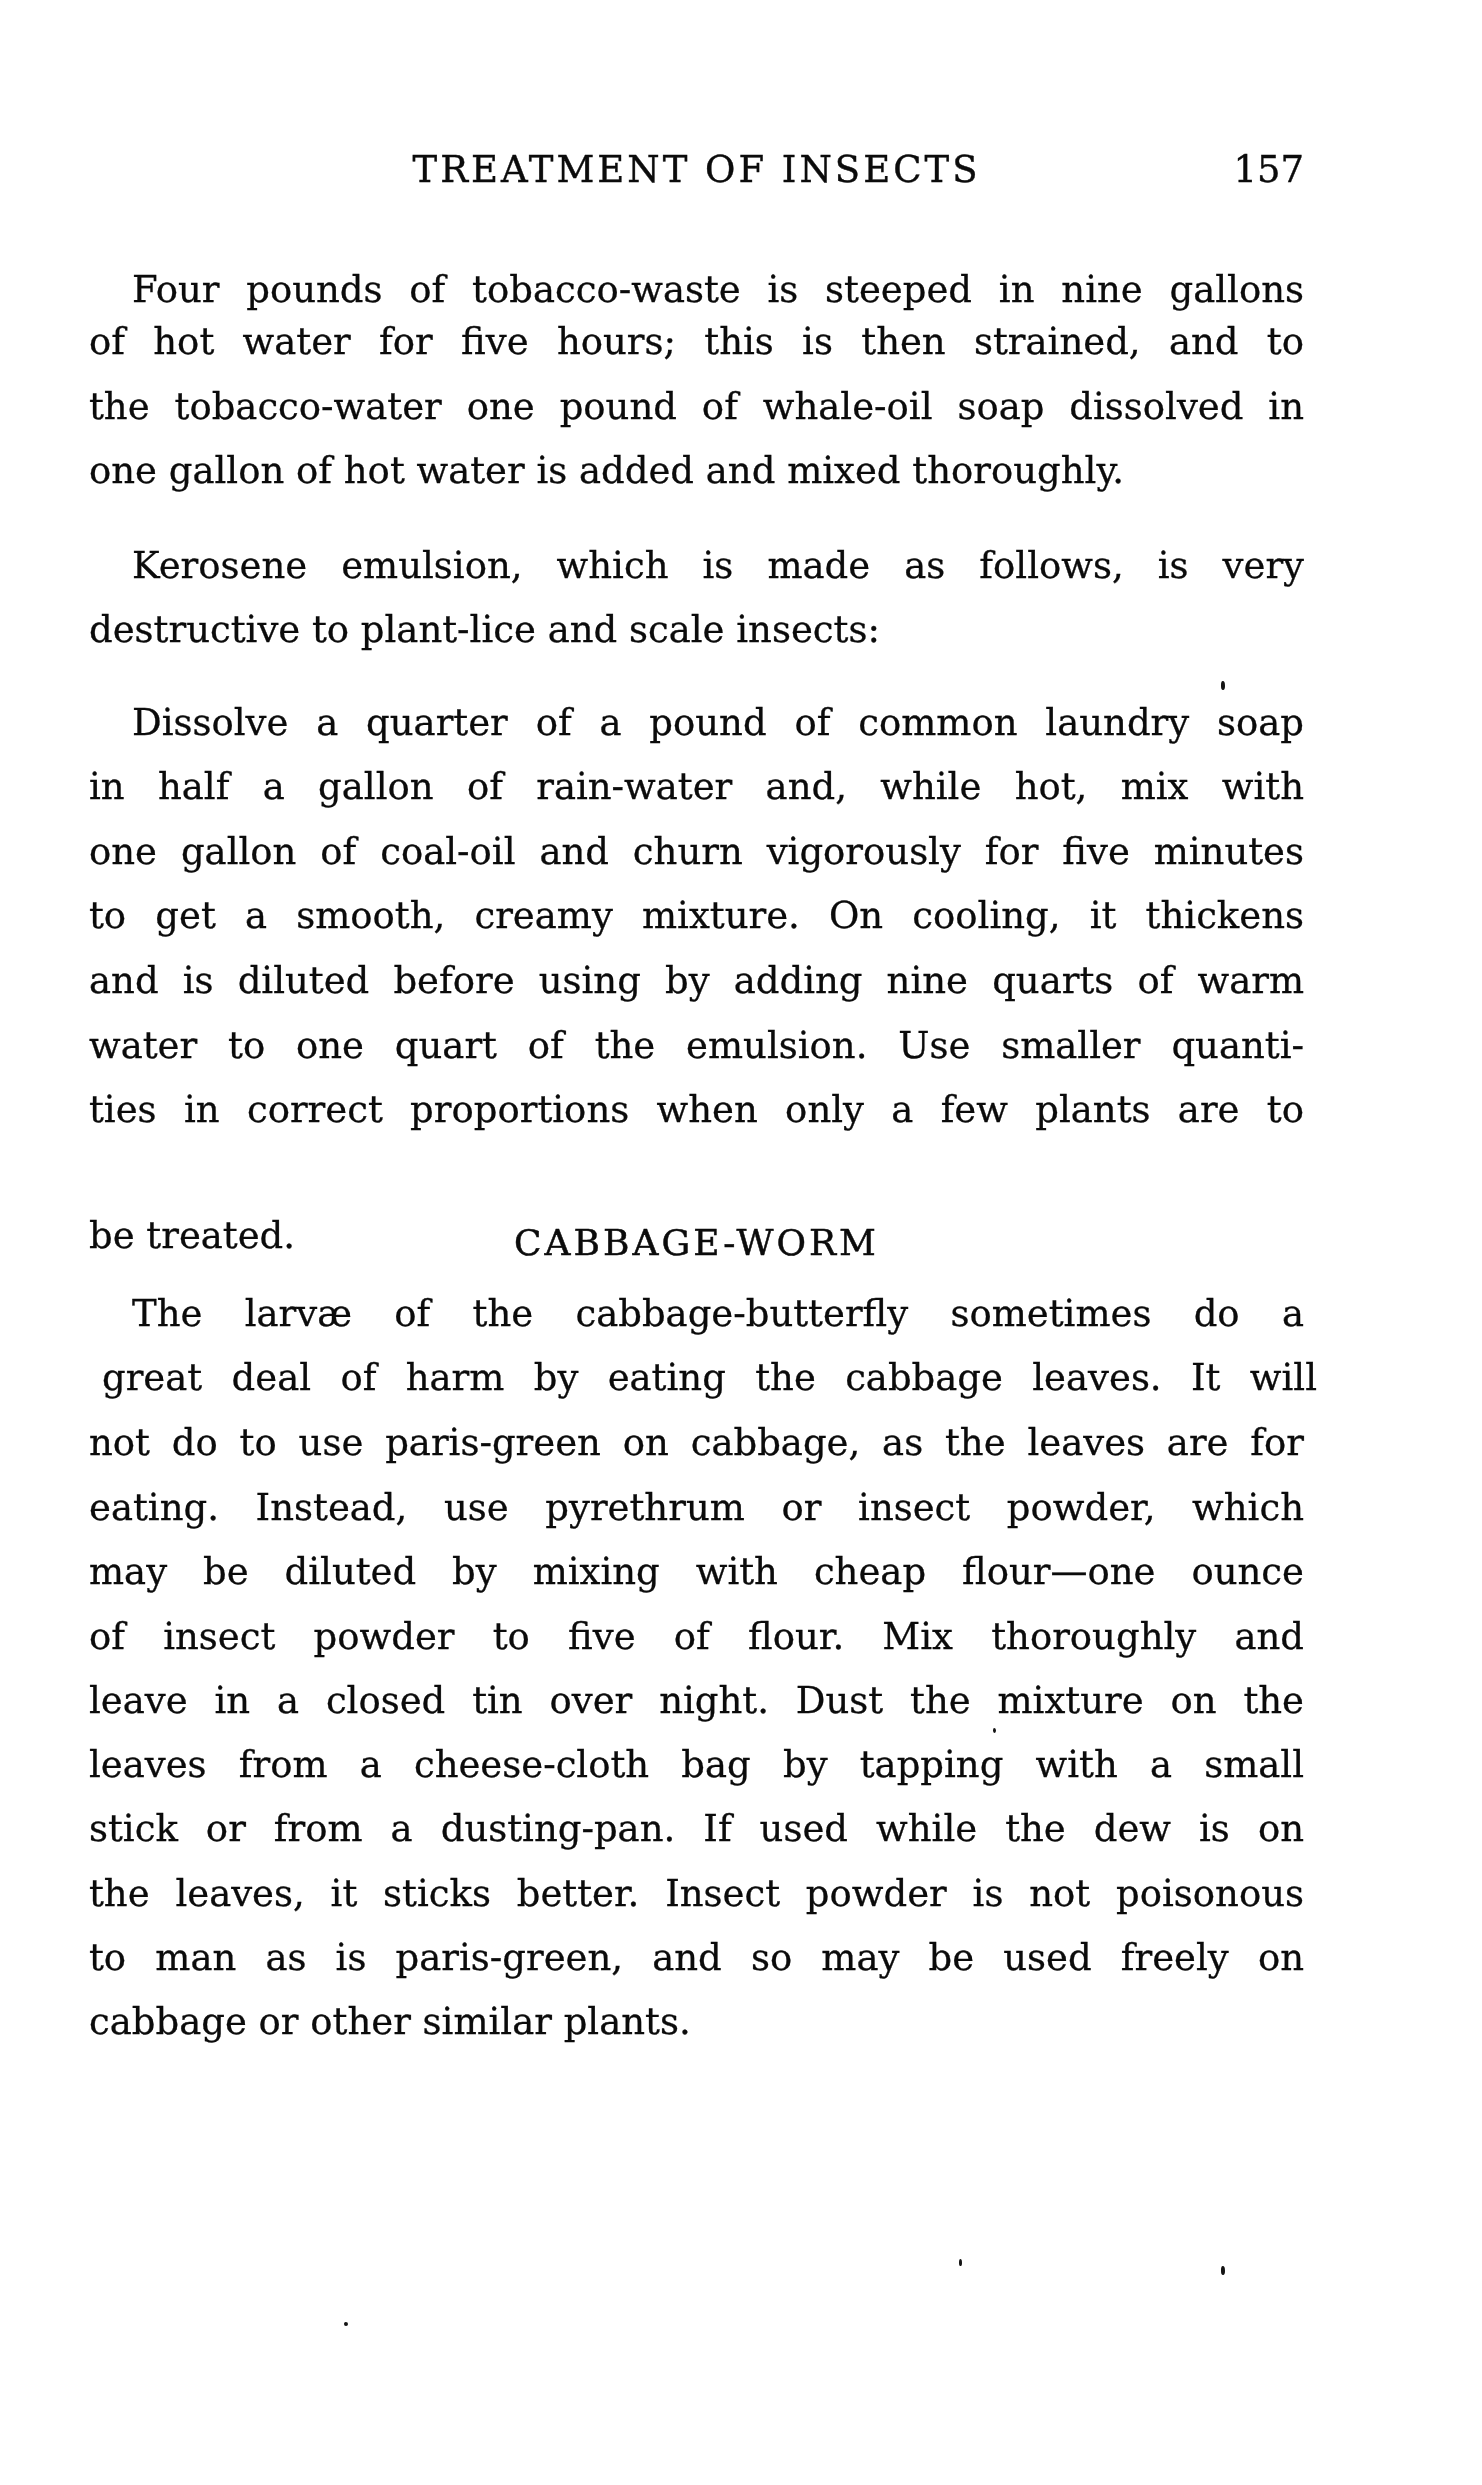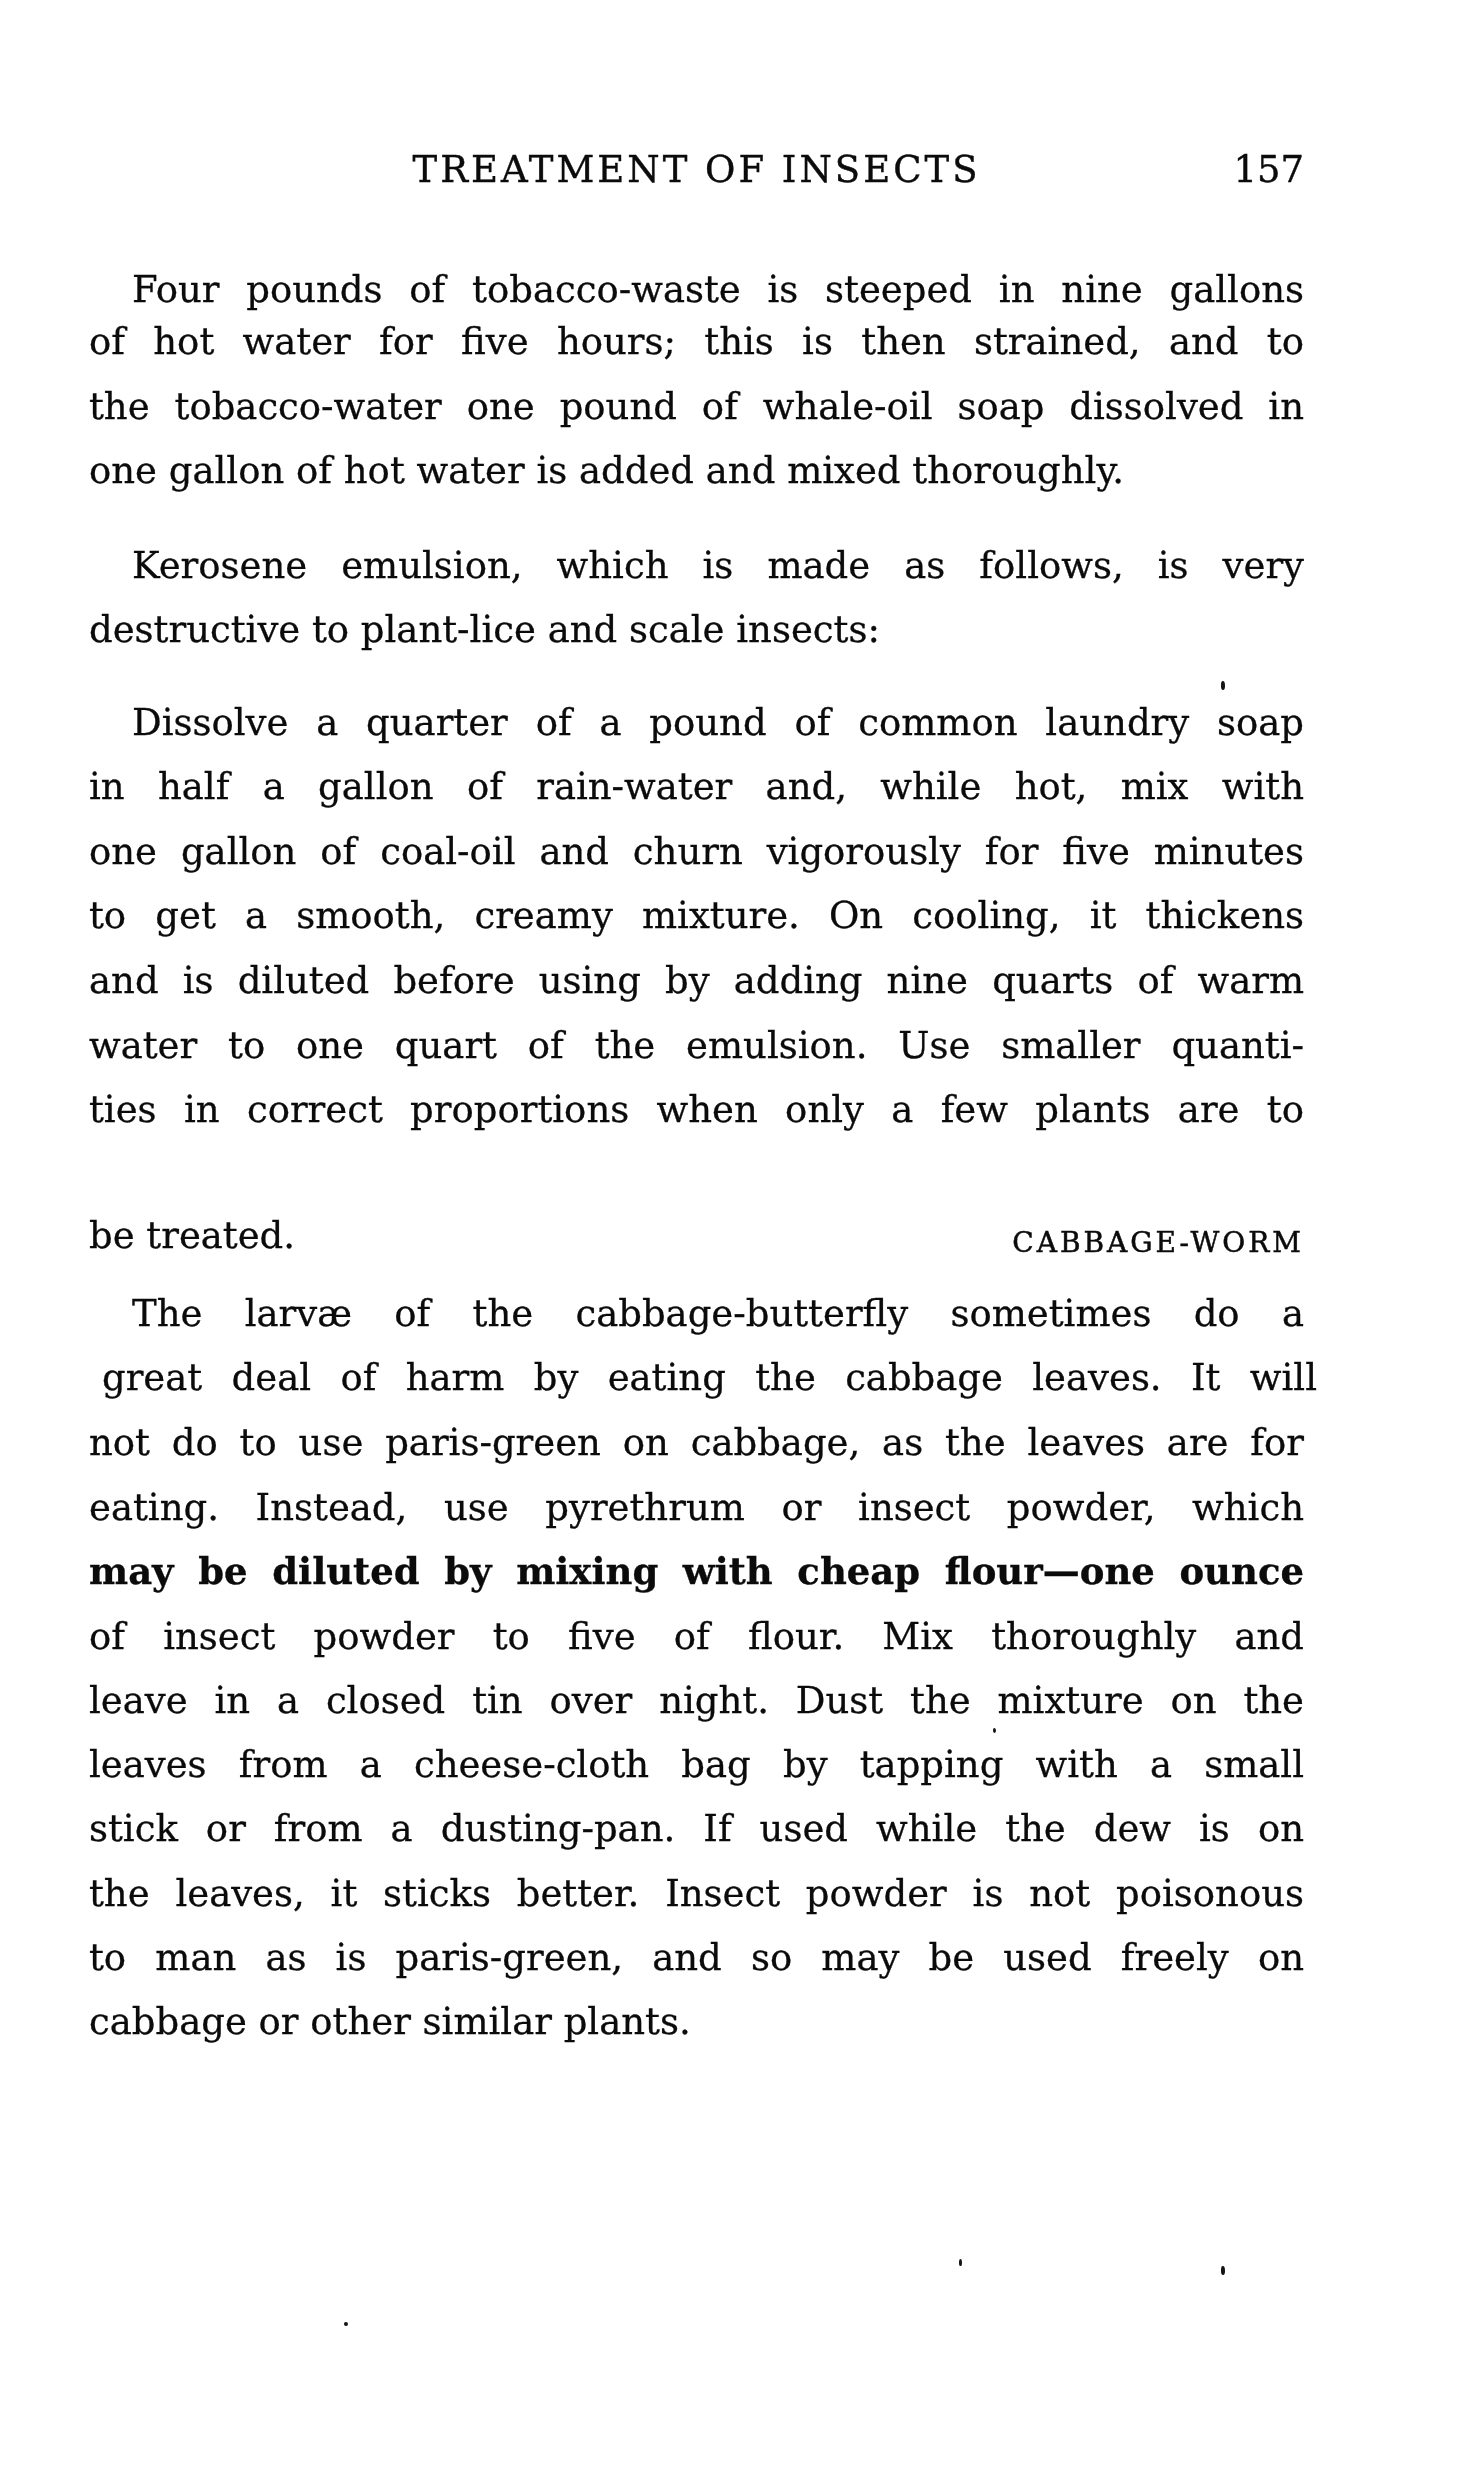--- a/index.html
+++ b/index.html
@@ -58,22 +58,22 @@
   .body-line.last {
     text-align-last: left;
     white-space: normal;
   }
   .section-heading {
     position: absolute;
     left: 89px;
     width: 1215px;
     height: 39px;
     line-height: 39px;
-    text-align: right;
-    font-size: 28px;
+    text-align: center;
+    font-size: 36px;
     letter-spacing: 3px;
     -webkit-text-stroke: 0.5px currentColor;
   }
   .speck {
     position: absolute;
     background: #141414;
     border-radius: 45% 55% 50% 50%;
   }
 </style>
 </head>
@@ -99,21 +99,21 @@
       <div class="body-line" style="top: 892px;">to get a smooth, creamy mixture.  On cooling, it thickens</div>
       <div class="body-line" style="top: 957px;">and is diluted before using by adding nine quarts of warm</div>
       <div class="body-line" style="top: 1022px;">water to one quart of the emulsion.  Use smaller quanti-</div>
       <div class="body-line" style="top: 1086px;">ties in correct proportions when only a few plants are to</div>
       <div class="body-line last" style="top: 1212px;">be treated.</div>
       <div class="section-heading" style="top: 1223px;">CABBAGE-WORM</div>
       <div class="body-line first" style="top: 1290px;">The larvæ of the cabbage-butterfly sometimes do a</div>
       <div class="body-line" style="top: 1354px; margin-left: 13px;">great deal of harm by eating the cabbage leaves.  It will</div>
       <div class="body-line" style="top: 1419px;">not do to use paris-green on cabbage, as the leaves are for</div>
       <div class="body-line" style="top: 1484px;">eating.  Instead, use pyrethrum or insect powder, which</div>
-      <div class="body-line" style="top: 1548px; font-weight: bold;">may be diluted by mixing with cheap flour—one ounce</div>
+      <div class="body-line" style="top: 1548px;">may be diluted by mixing with cheap flour—one ounce</div>
       <div class="body-line" style="top: 1613px;">of insect powder to five of flour.  Mix thoroughly and</div>
       <div class="body-line" style="top: 1677px;">leave in a closed tin over night.  Dust the mixture on the</div>
       <div class="body-line" style="top: 1741px;">leaves from a cheese-cloth bag by tapping with a small</div>
       <div class="body-line" style="top: 1805px;">stick or from a dusting-pan.  If used while the dew is on</div>
       <div class="body-line" style="top: 1870px;">the leaves, it sticks better.  Insect powder is not poisonous</div>
       <div class="body-line" style="top: 1934px;">to man as is paris-green, and so may be used freely on</div>
       <div class="body-line last" style="top: 1998px;">cabbage or other similar plants.</div>
     </div>
 
 <div class="speck" style="left: 1221px; top: 681px; width: 3.9px; height: 8.9px;"></div>

